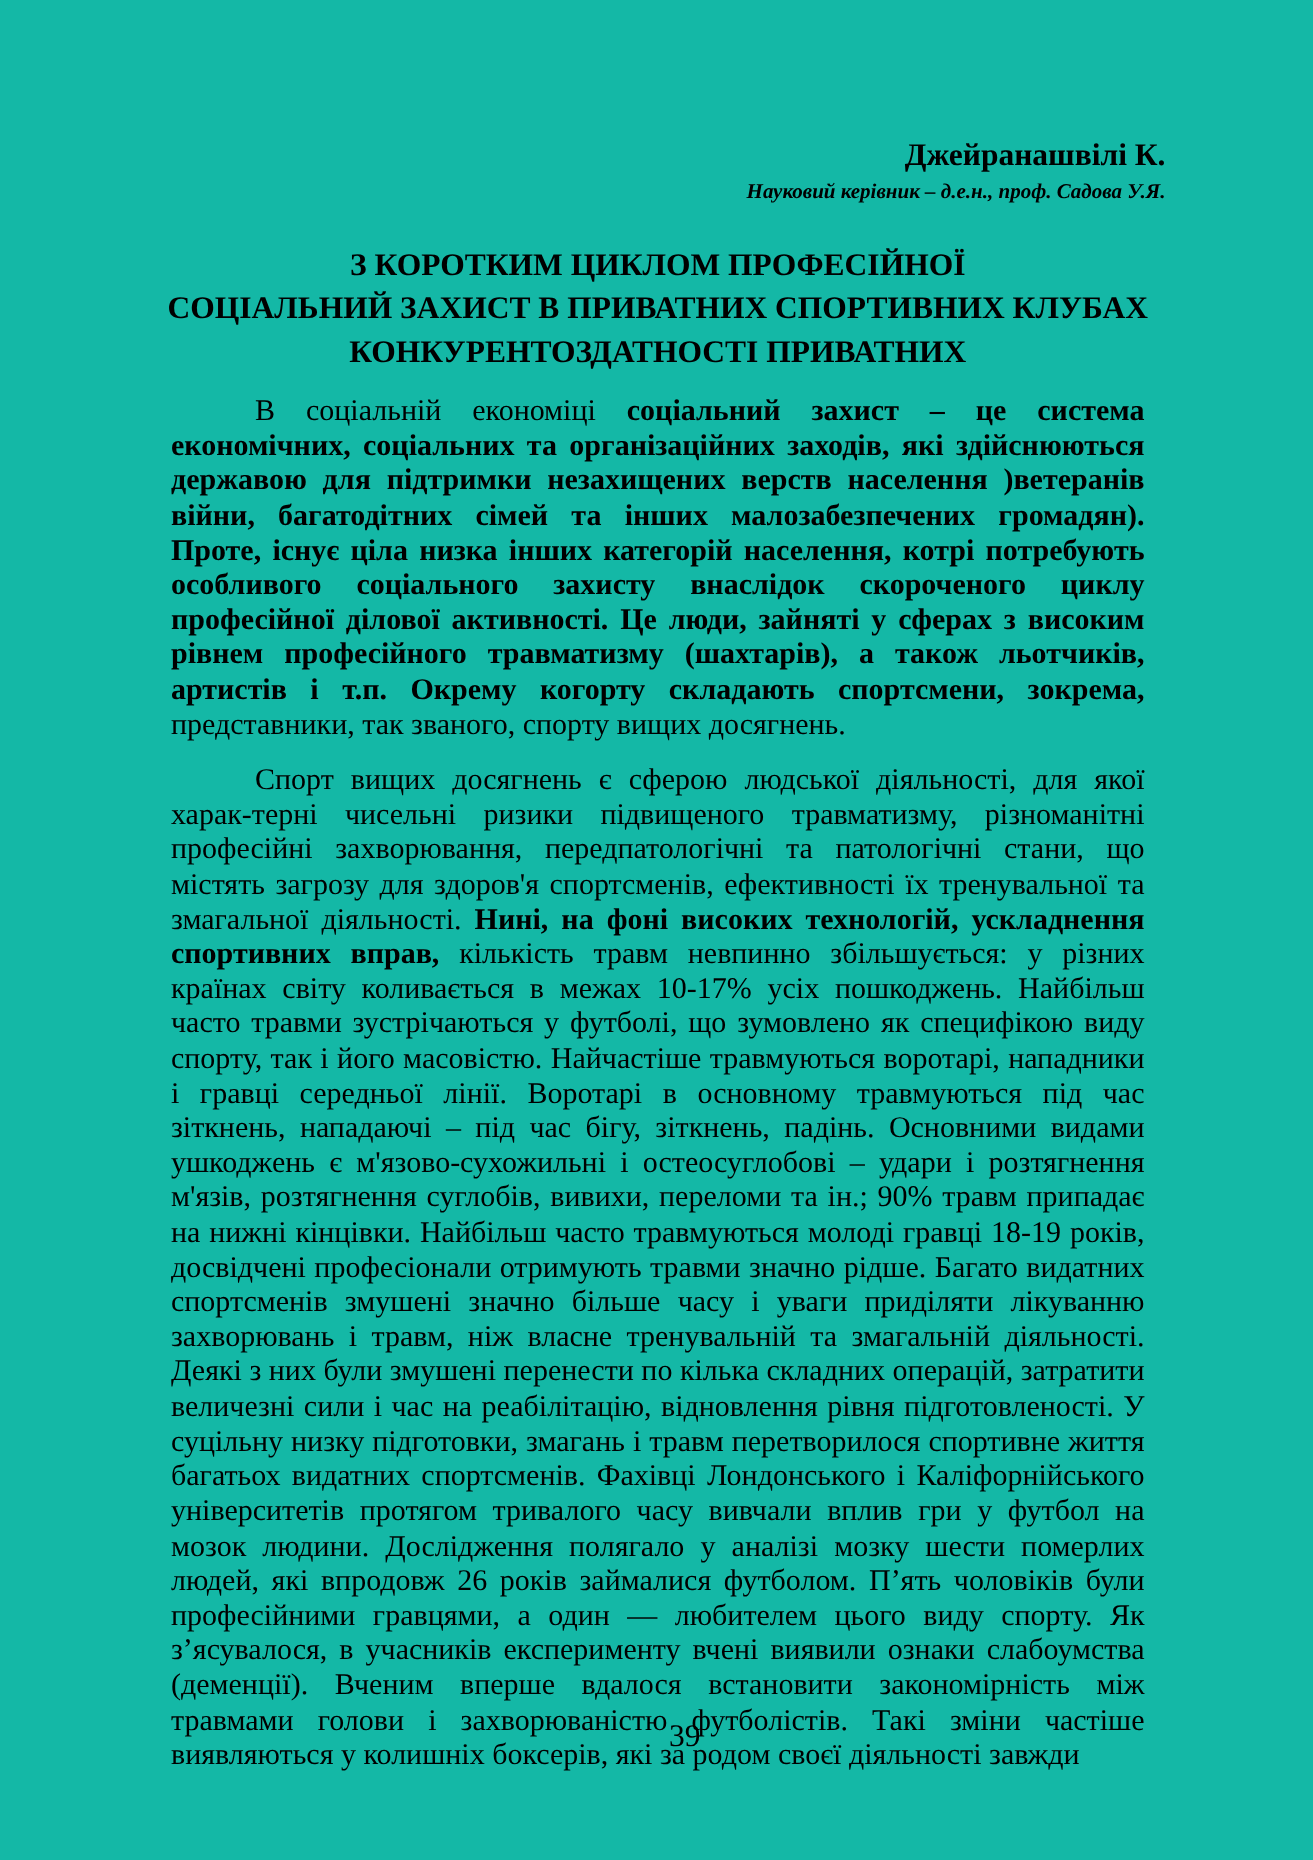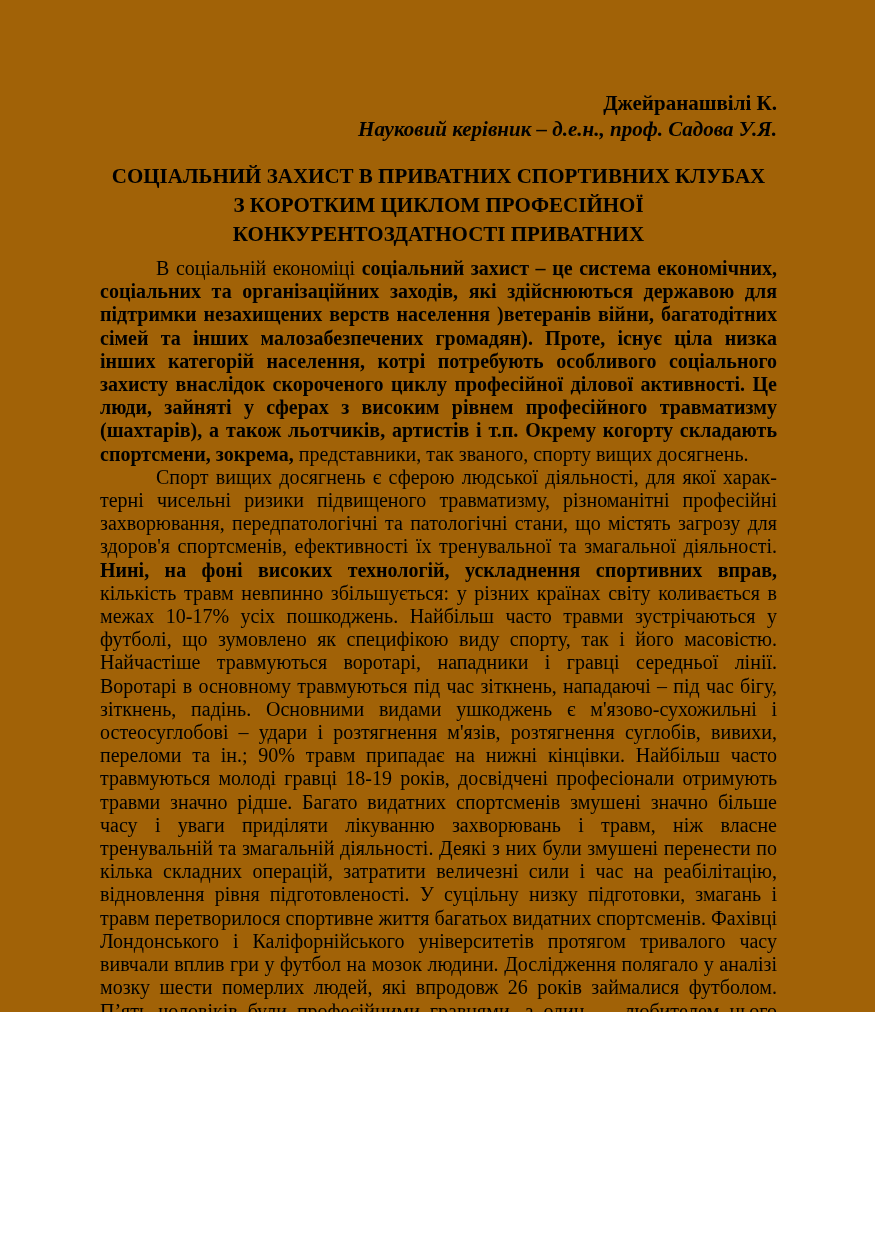--- a/index.html
+++ b/index.html
@@ -3,60 +3,60 @@
 <meta charset="utf-8">
 <style>
   html, body {
     margin: 0;
     padding: 0;
     background: #ffffff;
   }
   .page {
     position: relative;
     width: 875px;
-    height: 1012px;
-    background: #a16207;
+    height: 1240px;
+    background: #14b8a6;
     color: #000000;
     font-family: "Liberation Serif", "DejaVu Serif", serif;
     overflow: hidden;
   }
   .content {
     position: absolute;
     left: 100px;
     top: 90px;
     width: 677px;
   }
   .byline {
     text-align: right;
     font-weight: bold;
     font-size: 21px;
     line-height: 26px;
   }
   .supervisor {
     text-align: right;
     font-weight: bold;
     font-style: italic;
-    font-size: 21px;
+    font-size: 14px;
     line-height: 26px;
   }
   .title {
     margin: 20px 0 0 0;
     text-align: center;
     font-weight: bold;
     font-size: 21px;
     line-height: 29px;
   }
   .body-text {
     margin-top: 8px;
     font-size: 20px;
     line-height: 23.2px;
     text-align: justify;
   }
   .para {
-    margin: 0;
+    margin: 14px;
     text-indent: 56px;
   }
   .b {
     font-weight: bold;
   }
   .page-number {
     position: absolute;
     top: 1144px;
     left: 0;
     width: 875px;
@@ -70,22 +70,22 @@
 <body>
 
 <div class="page">
   <div class="content">
 
     <div class="byline">Джейранашвілі К.</div>
 
     <div class="supervisor">Науковий керівник – д.е.н., проф. Садова У.Я.</div>
 
     <div class="title">
+      <div>З КОРОТКИМ ЦИКЛОМ ПРОФЕСІЙНОЇ</div>
       <div>СОЦІАЛЬНИЙ ЗАХИСТ В ПРИВАТНИХ СПОРТИВНИХ КЛУБАХ</div>
-      <div>З КОРОТКИМ ЦИКЛОМ ПРОФЕСІЙНОЇ</div>
       <div>КОНКУРЕНТОЗДАТНОСТІ  ПРИВАТНИХ</div>
     </div>
 
     <div class="body-text">
         <p class="para"><span>В соціальній економіці </span><span class="b">соціальний захист – це система економічних, соціальних та організаційних заходів, які здійснюються державою для підтримки незахищених верств населення )ветеранів війни, багатодітних сімей та інших малозабезпечених громадян). Проте, існує ціла низка інших категорій населення, котрі потребують особливого соціального захисту внаслідок скороченого циклу професійної ділової активності. Це люди, зайняті у сферах з високим рівнем професійного травматизму (шахтарів), а також льотчиків, артистів і т.п. Окрему когорту складають спортсмени, зокрема, </span><span>представники, так званого, спорту вищих досягнень.</span></p>
         <p class="para"><span>Спорт вищих досягнень є сферою людської діяльності, для якої харак-терні чисельні ризики підвищеного травматизму, різноманітні професійні захворювання, передпатологічні та патологічні стани, що містять загрозу для здоров'я спортсменів, ефективності їх тренувальної та змагальної діяльності. </span><span class="b">Нині, на фоні високих технологій, ускладнення спортивних вправ, </span><span>кількість травм невпинно збільшується: у різних країнах світу коливається в межах 10-17% усіх пошкоджень. Найбільш часто травми зустрічаються у футболі, що зумовлено як специфікою виду спорту, так і його масовістю. Найчастіше травмуються воротарі, нападники і гравці середньої лінії. Воротарі в основному травмуються під час зіткнень, нападаючі – під час бігу, зіткнень, падінь. Основними видами ушкоджень є м'язово-сухожильні і остеосуглобові – удари і розтягнення м'язів, розтягнення суглобів, вивихи, переломи та ін.; 90% травм припадає на нижні кінцівки. Найбільш часто травмуються молоді гравці 18-19 років, досвідчені професіонали отримують травми значно рідше. Багато видатних спортсменів змушені значно більше часу і уваги приділяти лікуванню захворювань і травм, ніж власне тренувальній та змагальній діяльності. Деякі з них були змушені перенести по кілька складних операцій, затратити величезні сили і час на реабілітацію, відновлення рівня підготовленості. У суцільну низку підготовки, змагань і травм перетворилося спортивне життя багатьох видатних спортсменів. Фахівці Лондонського і Каліфорнійського університетів протягом тривалого часу вивчали вплив гри у футбол на мозок людини. Дослідження полягало у аналізі мозку шести померлих людей, які впродовж 26 років займалися футболом. П’ять чоловіків були професійними гравцями, а один — любителем цього виду спорту. Як з’ясувалося, в учасників експерименту вчені виявили ознаки слабоумства (деменції). Вченим вперше вдалося встановити закономірність між травмами голови і захворюваністю футболістів. Такі зміни частіше виявляються у колишніх боксерів, які за родом своєї діяльності завжди</span></p>
       </div>
 
   </div>
 

